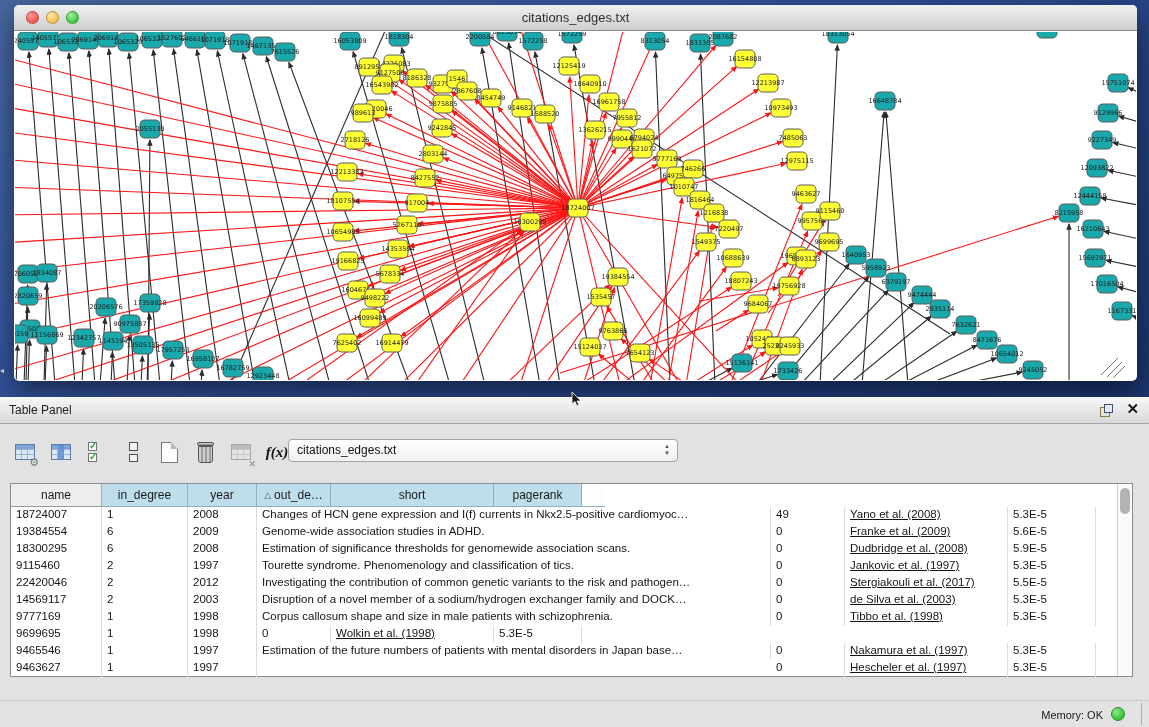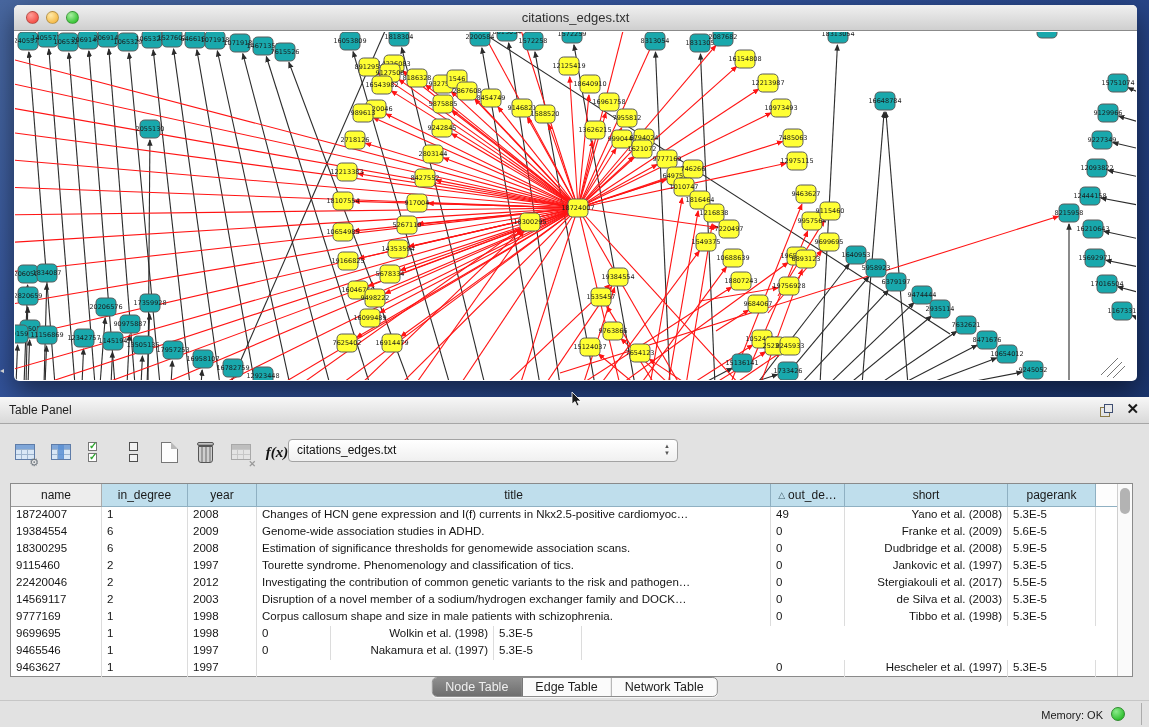--- a/index.html
+++ b/index.html
@@ -81,21 +81,21 @@
   .thead { display:flex; height:23px; }
   .th { border-right:1px solid #8FB0C2; border-bottom:1px solid #8FB0C2; background:#BFDEEC;
     font-size:12px; color:#1A1A1A; display:flex; align-items:center; justify-content:center; overflow:hidden; white-space:nowrap; }
   .th.hname { background:#EDEDED; border-right-color:#ABABAB; border-bottom-color:#9A9A9A; }
   .th.hfill { background:#FDFDFD; border-right:none; }
   .sort-tri { font-size:9px; color:#44606E; margin-right:3px; }
   .tbody { position:relative; height:170px; overflow:hidden; }
   .tr { display:flex; height:17px; }
   .td { font-size:11.5px; color:#151515; border-right:1px solid #DCDCDC; padding:1px 5px 0 5px;
     white-space:nowrap; overflow:hidden; }
-  .td.c-short { text-align:right; }
+  .td.c-short { text-align:left;text-decoration:underline; }
   .scrollbar { position:absolute; right:0; top:0; bottom:0; width:15px; background:#FAFAFA; border-left:1px solid #CFCFCF; }
   .scroll-thumb { position:absolute; left:2px; top:4px; width:10px; height:26px; background:#B3B3B3; border-radius:6px; }
 
   
   .tabs { position:absolute; top:280px; left:50%; transform:translateX(-50%); display:flex;
     height:20px; border:1px solid #8E8E8E; border-radius:5px; overflow:hidden; background:#FBFBFB;
     box-shadow:0 1px 0 rgba(255,255,255,.7); }
   .tab { padding:0 13px; font-size:12.5px; line-height:19px; color:#1E1E1E; border-right:1px solid #ABABAB; }
   .tab:last-child { border-right:none; }
   .tab.selected { background:linear-gradient(#8F8F8F,#6E6E6E); color:#EFEFEF; border-right-color:#5F5F5F; }
@@ -914,23 +914,20 @@
     <div class="thead" id="thead">
         <div class="th hname" style="width: 91px;">
           <span>name</span>
         </div>
         <div class="th" style="width: 86px;">
           <span>in_degree</span>
         </div>
         <div class="th" style="width: 69px;">
           <span>year</span>
         </div>
-        <div class="th" style="width: 514px;">
-          <span>title</span>
-        </div>
         <div class="th" style="width: 74px;">
           <span class="sort-tri">△</span>
           <span>out_de…</span>
         </div>
         <div class="th" style="width: 163px;">
           <span>short</span>
         </div>
         <div class="th" style="width: 88px;">
           <span>pagerank</span>
         </div>
@@ -1005,43 +1002,39 @@
           <div class="td" style="width: 86px;">1</div>
           <div class="td" style="width: 69px;">1998</div>
           <div class="td" style="width: 74px;">0</div>
           <div class="td c-short" style="width: 163px;">Wolkin et al. (1998)</div>
           <div class="td" style="width: 88px;">5.3E-5</div>
         </div>
         <div class="tr">
           <div class="td" style="width: 91px;">9465546</div>
           <div class="td" style="width: 86px;">1</div>
           <div class="td" style="width: 69px;">1997</div>
+          <div class="td" style="width: 514px;">Estimation of the future numbers of patients with mental disorders in Japan base…</div>
           <div class="td" style="width: 74px;">0</div>
           <div class="td c-short" style="width: 163px;">Nakamura et al. (1997)</div>
           <div class="td" style="width: 88px;">5.3E-5</div>
         </div>
         <div class="tr">
           <div class="td" style="width: 91px;">9463627</div>
           <div class="td" style="width: 86px;">1</div>
           <div class="td" style="width: 69px;">1997</div>
           <div class="td" style="width: 514px; margin-top: 34px;">Embryonic stem cells: a model to study structural and functional properties in car…</div>
           <div class="td" style="width: 74px;">0</div>
           <div class="td c-short" style="width: 163px;">Hescheler et al. (1997)</div>
           <div class="td" style="width: 88px;">5.3E-5</div>
         </div>
       </div>
     <div class="scrollbar">
       <div class="scroll-thumb"></div>
     </div>
   </div>
 
-  <div class="tabs" id="tabs">
-      <div class="tab selected">Node Table</div>
-      <div class="tab">Edge Table</div>
-      <div class="tab">Network Table</div>
-    </div>
 
   <div class="statusbar">
     <span class="memory">Memory: OK</span>
     <span class="memdot"></span>
     <span class="status-divider"></span>
   </div>
 </div>
 
 </body></html>

